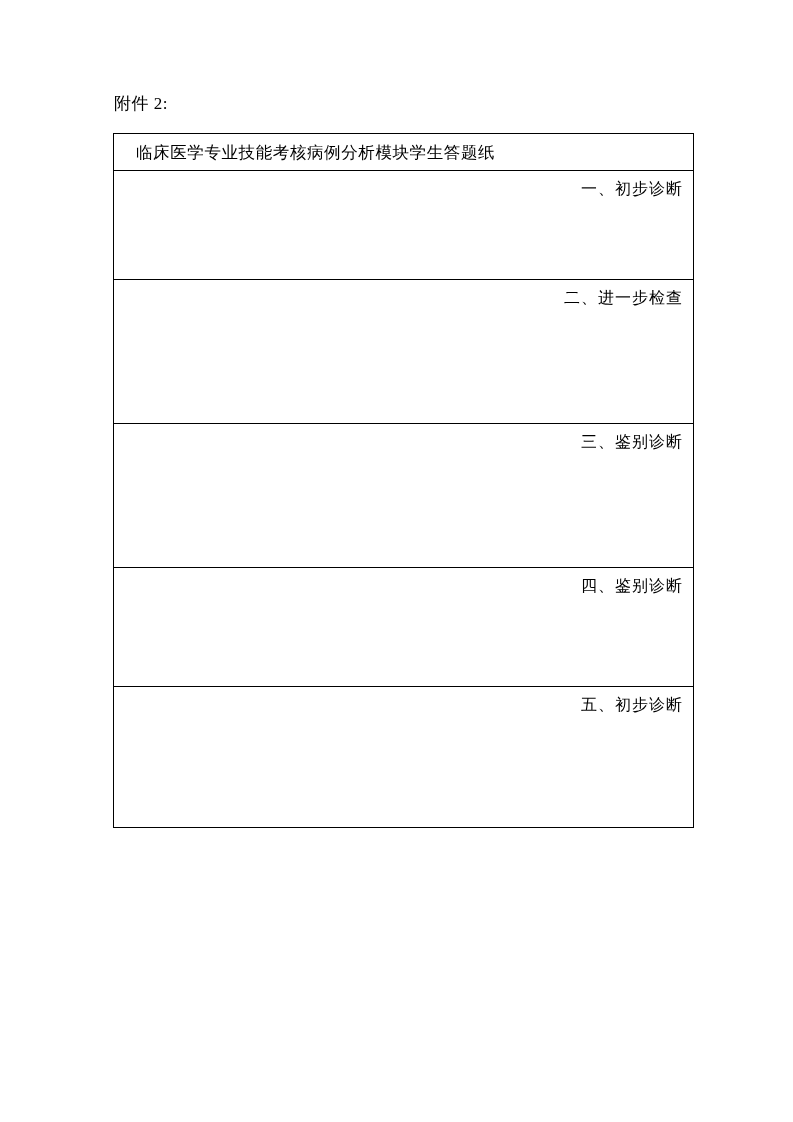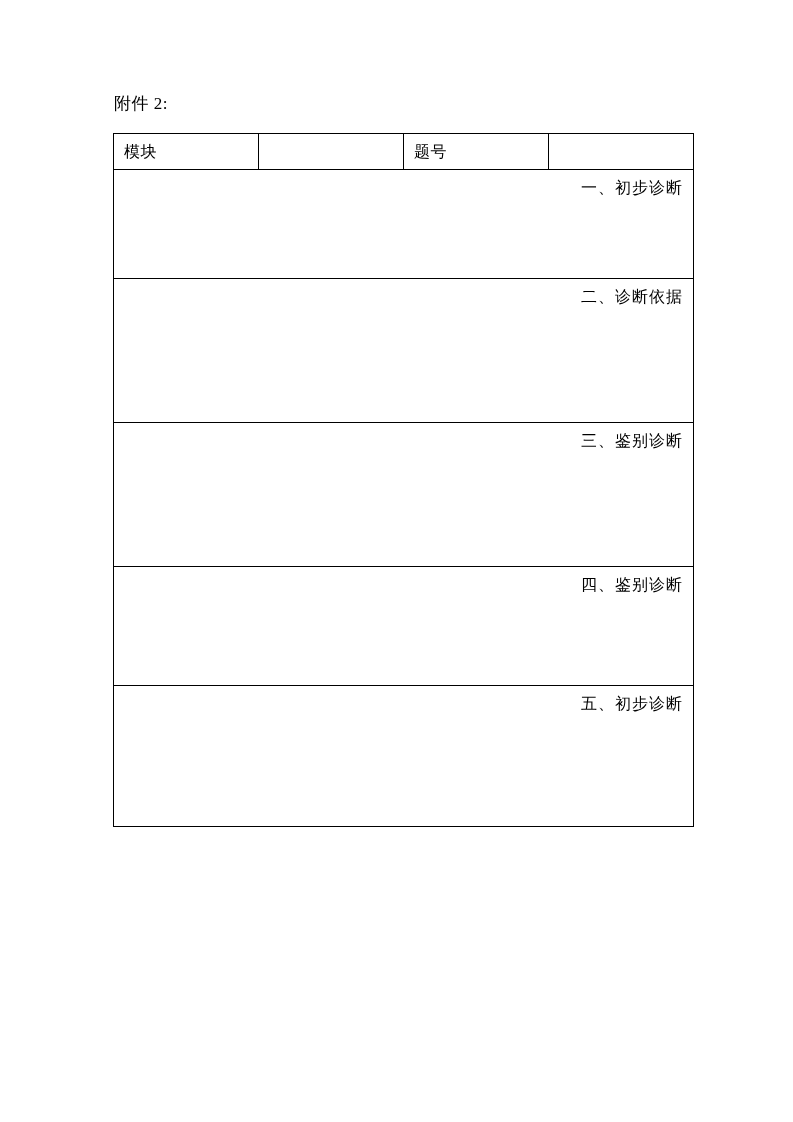--- a/index.html
+++ b/index.html
@@ -90,46 +90,37 @@
   <div class="attachment-label">附件 2:</div>
 
   <table class="form-table">
     <colgroup>
       <col style="width:145px">
       <col style="width:145px">
       <col style="width:145px">
       <col style="width:145px">
     </colgroup>
     <tbody>
+      <tr>
+        <td class="title-cell" colspan="4">
+          <div class="cell-pad title-text">临床医学专业技能考核病例分析模块学生答题纸</div>
+        </td>
+      </tr>
 
 
-      <tr>
-        <td class="label-cell">
-          <div class="cell-pad label-text">模块</div>
-        </td>
-        <td class="value-cell">
-          <div class="cell-pad label-text"></div>
-        </td>
-        <td class="label-cell">
-          <div class="cell-pad label-text">题号</div>
-        </td>
-        <td class="value-cell">
-          <div class="cell-pad label-text"></div>
-        </td>
-      </tr>
 
       <tr>
         <td class="section-cell" colspan="4" style="height:108px">
           <div class="cell-pad section-text">一、初步诊断</div>
         </td>
       </tr>
 
       <tr>
         <td class="section-cell" colspan="4" style="height:143px">
-          <div class="cell-pad section-text">二、诊断依据</div>
+          <div class="cell-pad section-text">二、进一步检查</div>
         </td>
       </tr>
 
       <tr>
         <td class="section-cell" colspan="4" style="height:143px">
           <div class="cell-pad section-text">三、鉴别诊断</div>
         </td>
       </tr>
 
       <tr>

